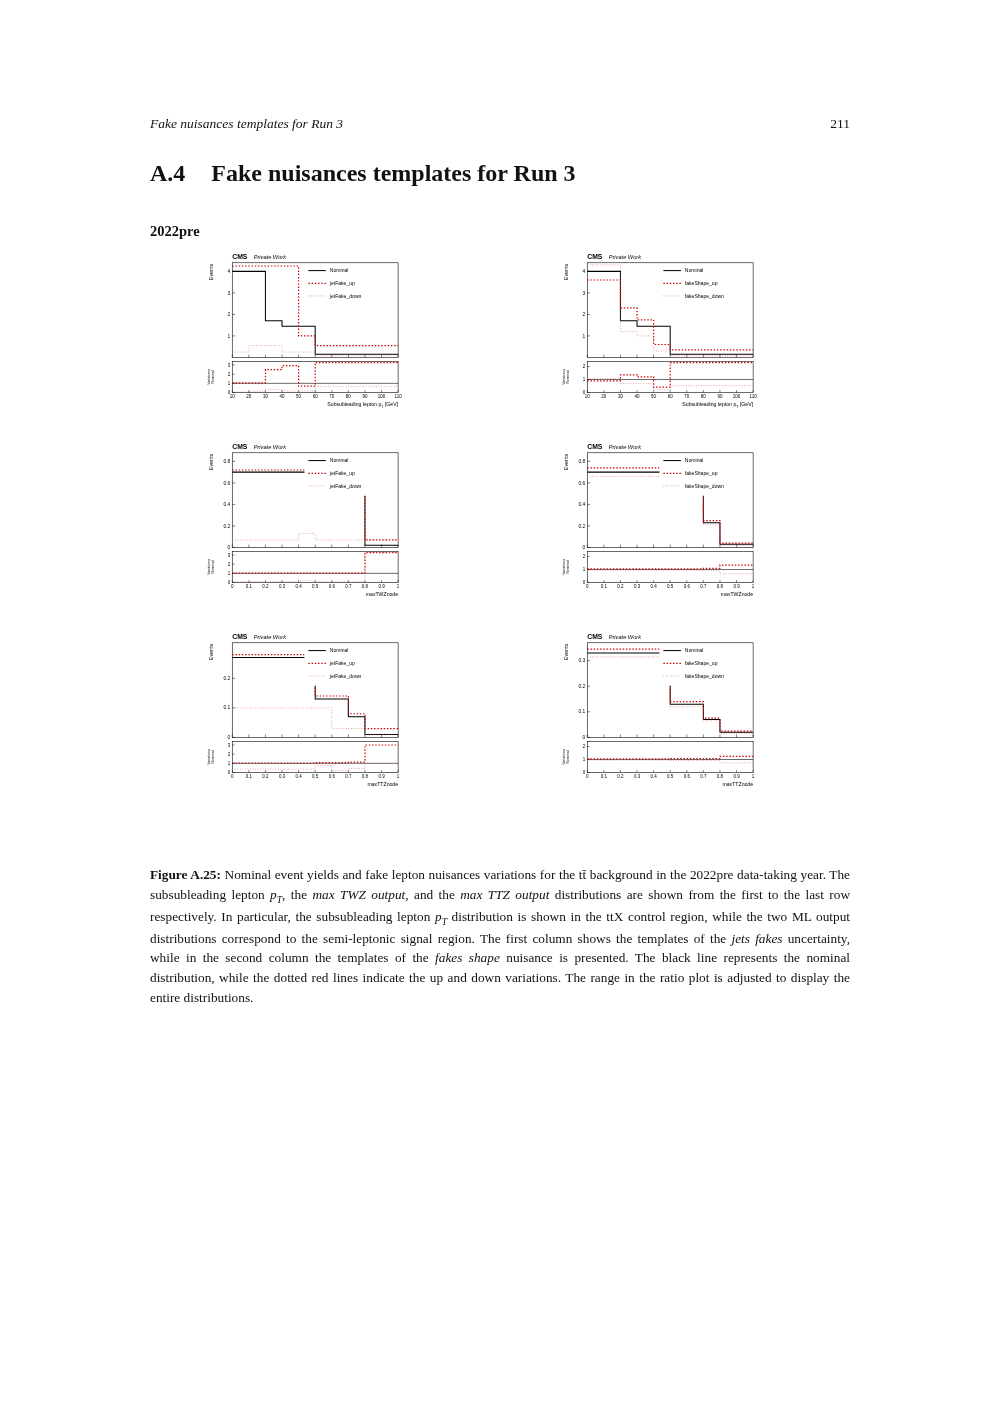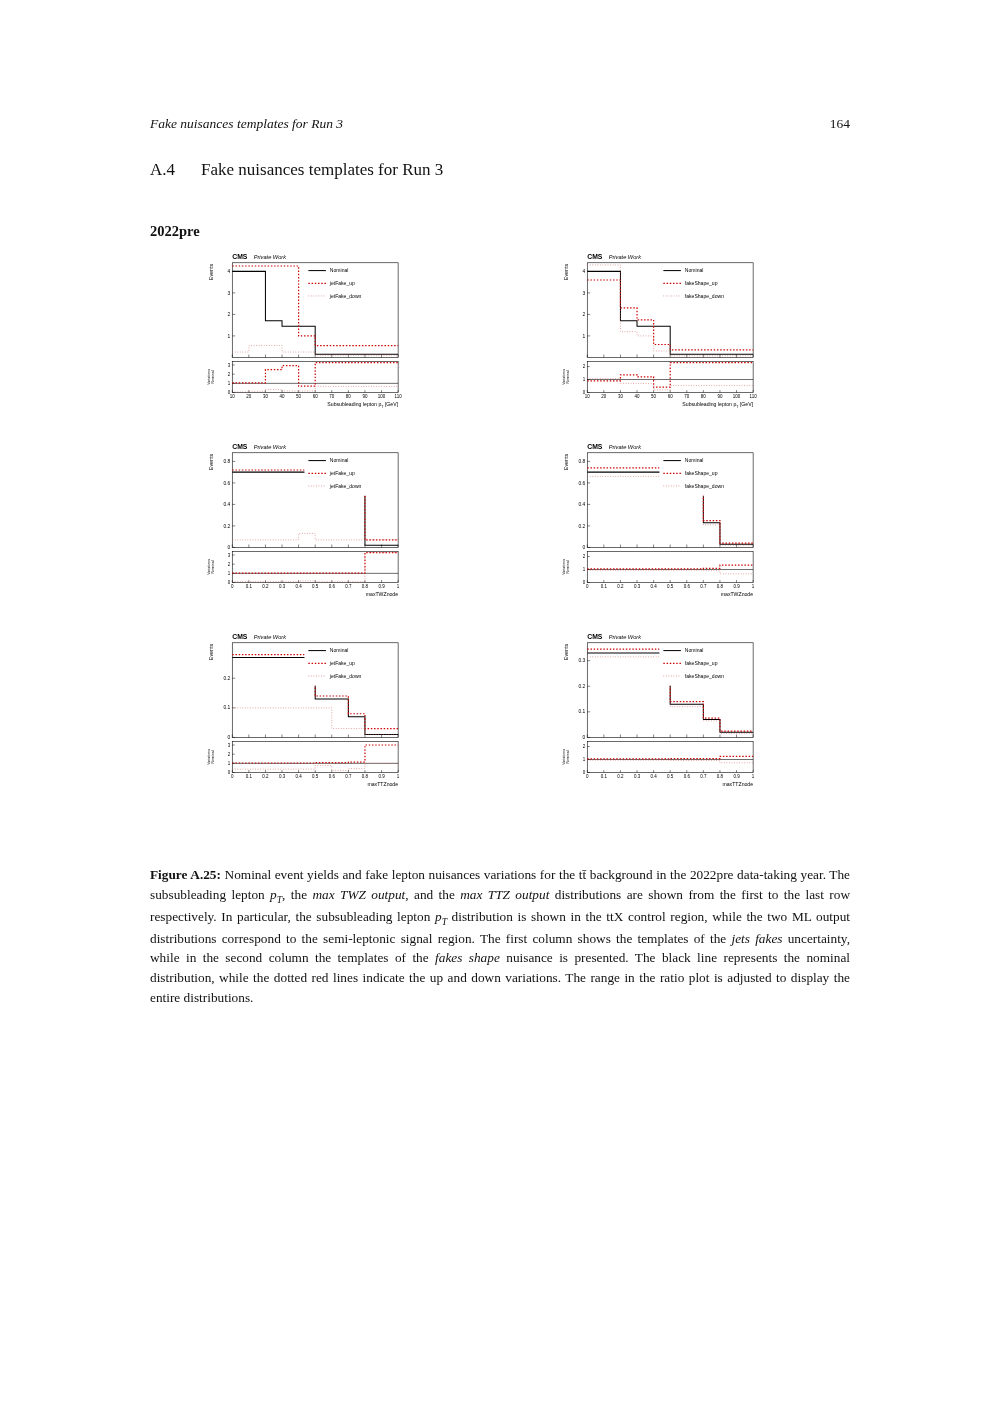--- a/index.html
+++ b/index.html
@@ -8,21 +8,21 @@
     font-family:"Liberation Serif", serif;color:#111;
   }
   .running-header{
     position:absolute;top:116px;left:150px;width:700px;
     display:flex;justify-content:space-between;align-items:baseline;
     font-size:13.5px;
   }
   .running-header .rh-left{font-style:italic;}
   .section-title{
     position:absolute;top:160px;left:150px;width:700px;
-    font-size:17px;font-weight:normal;
+    font-size:24px;font-weight:bold;
   }
   .section-title .sec-num{margin-right:26px;}
   .subheading{
     position:absolute;top:207px;left:150px;
     font-size:14.5px;font-weight:bold;margin-top:16px;
   }
   .plots-grid{
     position:absolute;top:250px;left:203px;width:555px;
     display:flex;flex-wrap:wrap;column-gap:155px;row-gap:22px;
   }
@@ -35,21 +35,21 @@
   .figure-caption .b{font-weight:bold;}
   .figure-caption .i{font-style:italic;}
   .figure-caption .sub{vertical-align:sub;font-size:0.72em;}
   .svgtext{font-family:"Liberation Sans", sans-serif;}
 </style>
 </head>
 <body>
 
 <div class="running-header">
   <span class="rh-left">Fake nuisances templates for Run 3</span>
-  <span class="rh-right">164</span>
+  <span class="rh-right">211</span>
 </div>
 
 <div class="section-title">
   <span class="sec-num">A.4</span><span>Fake nuisances templates for Run 3</span>
 </div>
 
 <div class="subheading">2022pre</div>
 
 <div class="plots-grid">
   <div class="plot">

